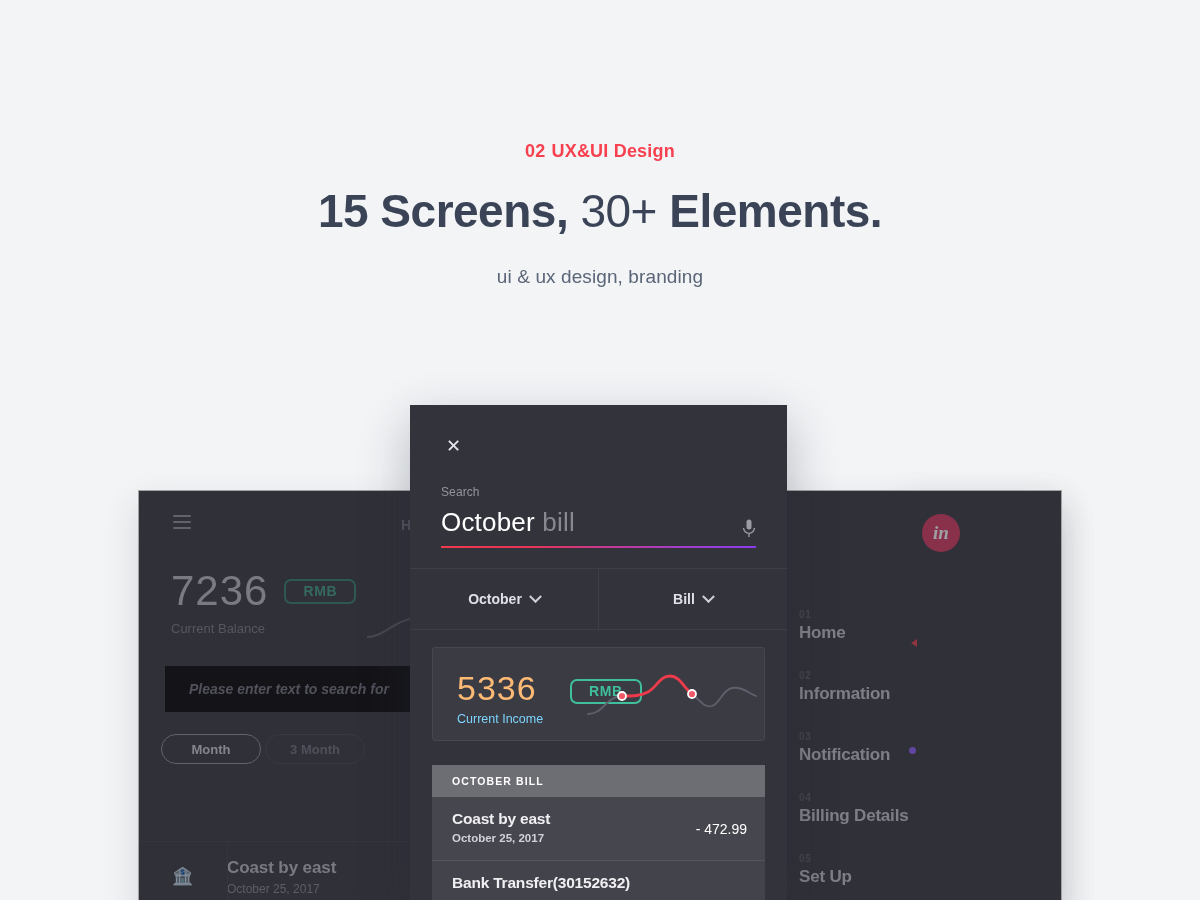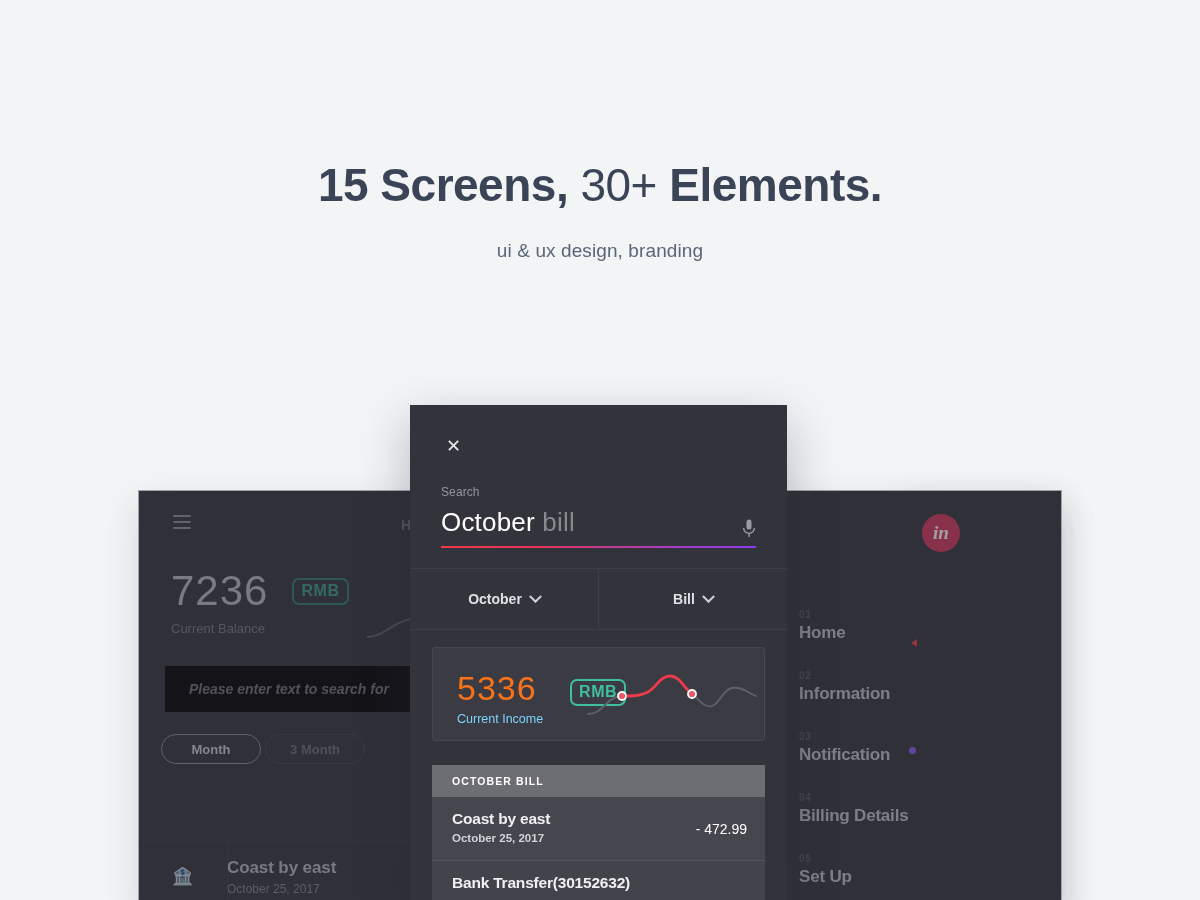--- a/index.html
+++ b/index.html
@@ -113,36 +113,36 @@
   }
   .home-label {
     position: absolute;
     top: 26px;
     color: #6f717c;
     font-size: 14px;
     font-weight: bold;
   }
 
   .balance-block { position: absolute; left: 32px; top: 78px; }
-  .balance-row { display: flex; align-items: center; gap: 24px; }
+  .balance-row { display: flex; align-items: center; gap: 16px; }
   .balance-num {
     color: #b9bac2;
     font-size: 42px;
     font-weight: normal;
     letter-spacing: 1px;
     line-height: 44px;
   }
   .rmb-badge {
     border: 2px solid #3fbf9b;
     color: #3fbf9b;
     border-radius: 7px;
-    font-size: 16px;
+    font-size: 14px;
     font-weight: bold;
     letter-spacing: 0.6px;
-    padding: 2px 7px 3px;
+    padding: 2px 17px 3px;
   }
   .rmb-badge.dimmed { border-color: #2f7f6a; color: #3b9d83; }
   .balance-caption {
     margin-top: 8px;
     color: #777984;
     font-size: 13px;
   }
 
   .search-box {
     position: absolute;
@@ -402,21 +402,21 @@
     position: absolute;
     left: 22px; top: 242px;
     width: 333px; height: 94px;
     background: #3b3b44;
     border: 1px solid #474751;
     border-radius: 3px;
   }
   .income-num {
     position: absolute;
     left: 24px; top: 22px;
-    color: #f97316;
+    color: #fdba74;
     font-size: 34px;
     font-weight: normal;
     letter-spacing: 1px;
     line-height: 36px;
   }
   .income-badge {
     position: absolute;
     left: 137px; top: 31px;
   }
   .income-cap {
@@ -475,20 +475,23 @@
     right: 18px; top: 24px;
     color: #ffffff;
     font-size: 14px;
     font-weight: normal;
   }
 </style>
 </head>
 <body>
 
 <div class="header">
+  <div class="eyebrow">
+    <span class="num">02</span><span>UX&amp;UI Design</span>
+  </div>
   <div class="headline">
     <span>15 Screens,</span>
     <span class="light">30+</span>
     <span>Elements.</span>
   </div>
   <div class="subline">ui &amp; ux design, branding</div>
 </div>
 
 <div class="stage">
 

